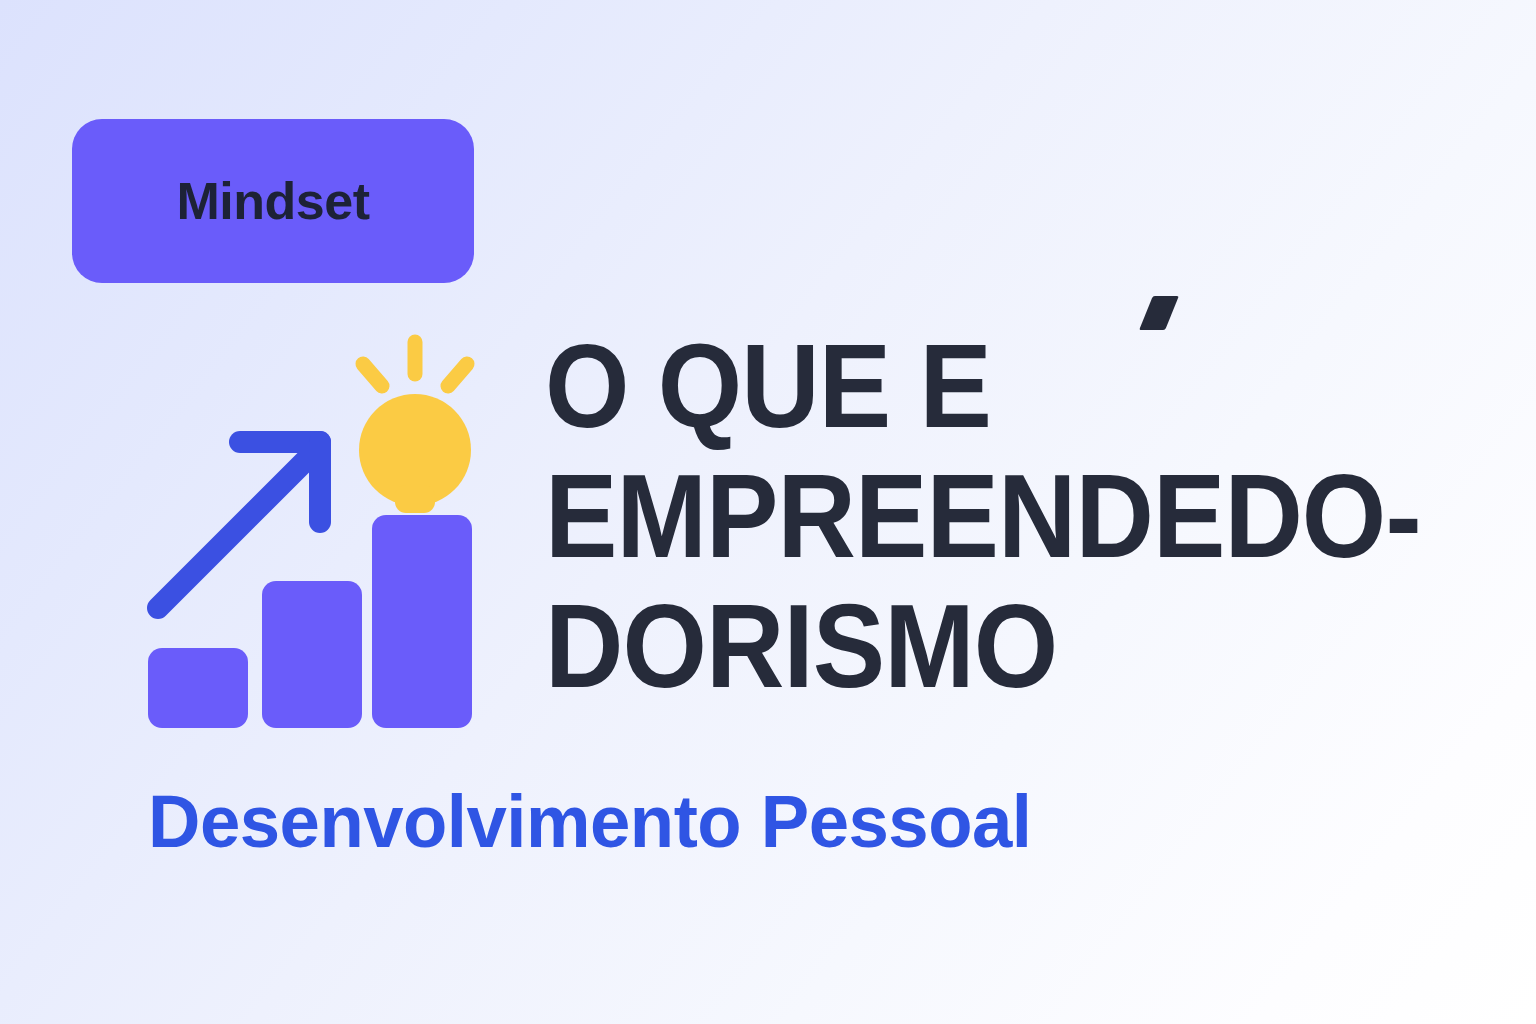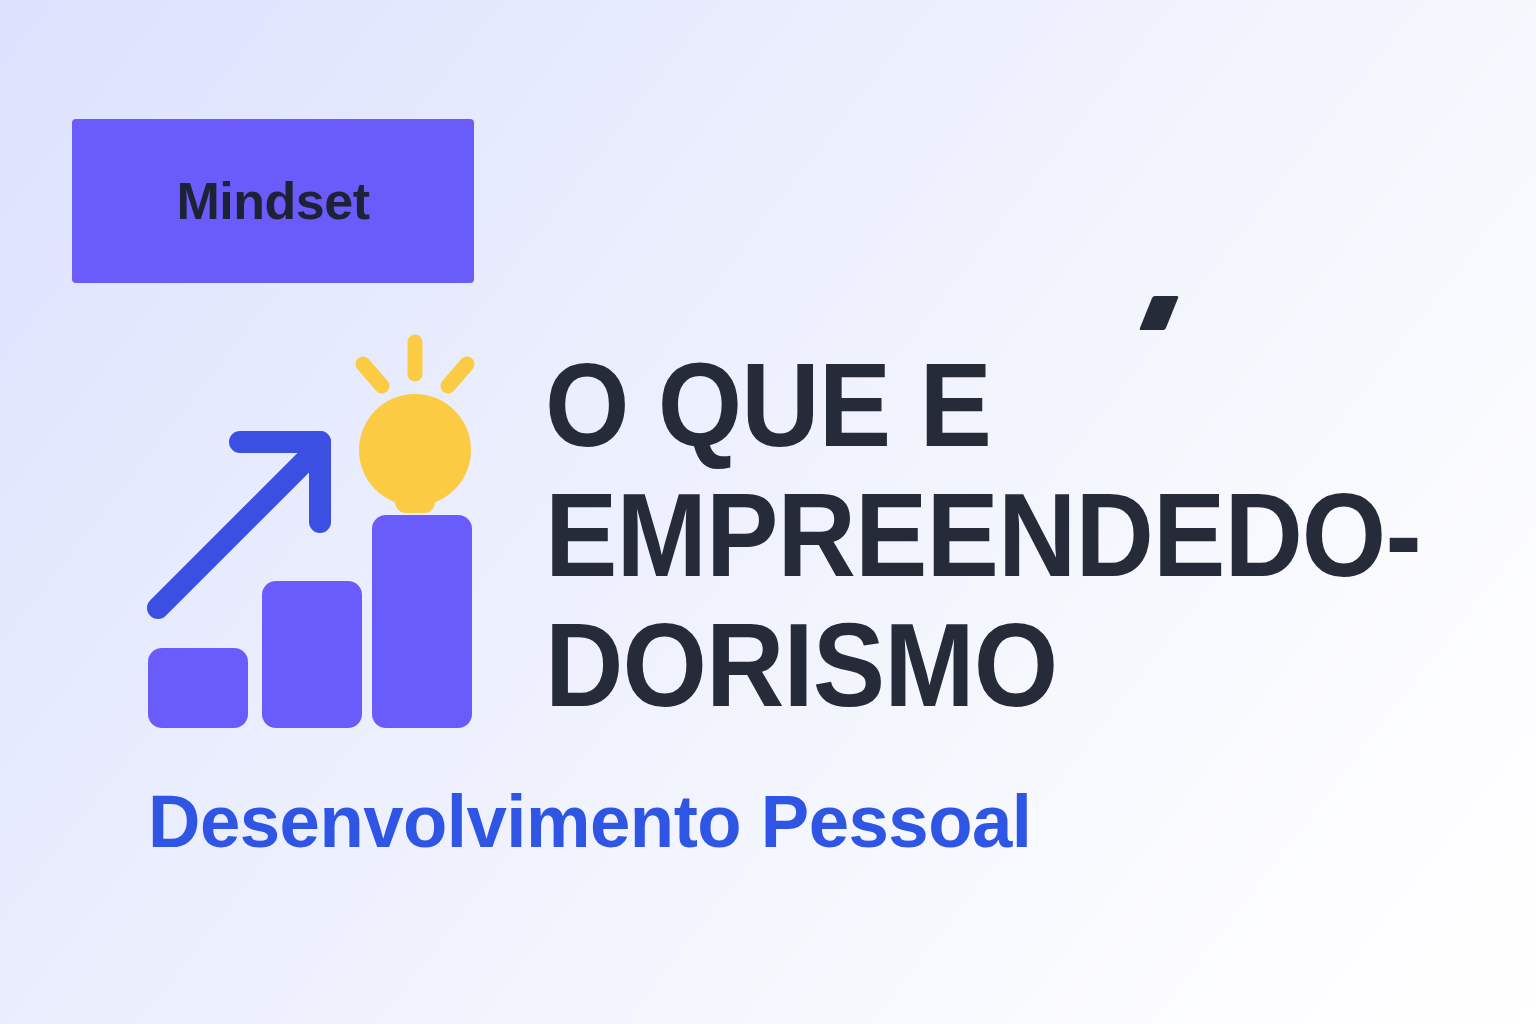--- a/index.html
+++ b/index.html
@@ -27,21 +27,21 @@
     overflow: hidden;
   }
 
   
   #badge {
     position: absolute;
     left: 72px;
     top: 119px;
     width: 402px;
     height: 164px;
-    border-radius: 4px;
+    border-radius: 30px;
     background: #6a5cfa;
     display: flex;
     flex-direction: column;
     align-items: center;
     justify-content: center;
     box-sizing: border-box;
     padding: 0 10px;
   }
   #badge .badge-line {
     color: #1d2237;
@@ -66,21 +66,20 @@
     width: 370px;
     height: 405px;
   }
 
   
   #headline {
     position: absolute;
     left: 545px;
     top: 321px;
     width: 830px;
-    margin-top: 19px;
   }
   #headline .hl {
     color: #262b3a;
     font-family: "Liberation Sans Narrow", "Liberation Sans", sans-serif;
     font-weight: 700;
     font-size: 118px;
     line-height: 130px;
     letter-spacing: -1px;
     white-space: nowrap;
     transform: scaleX(0.92);

